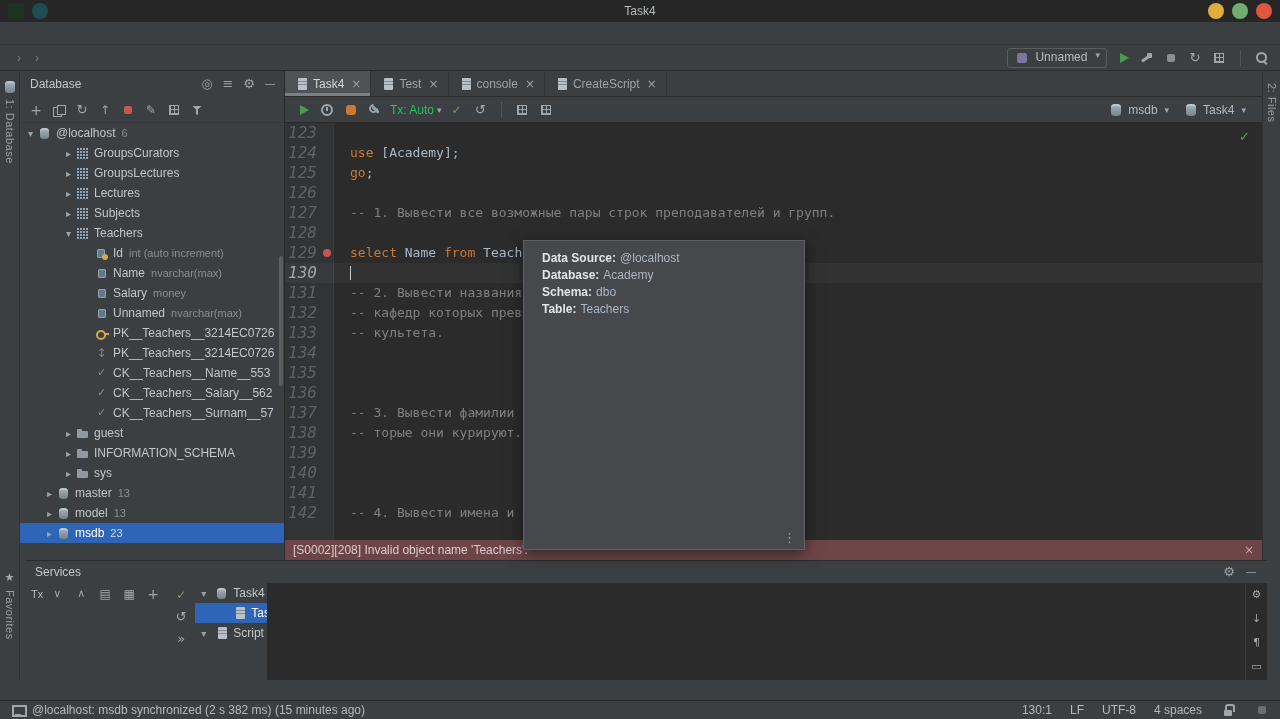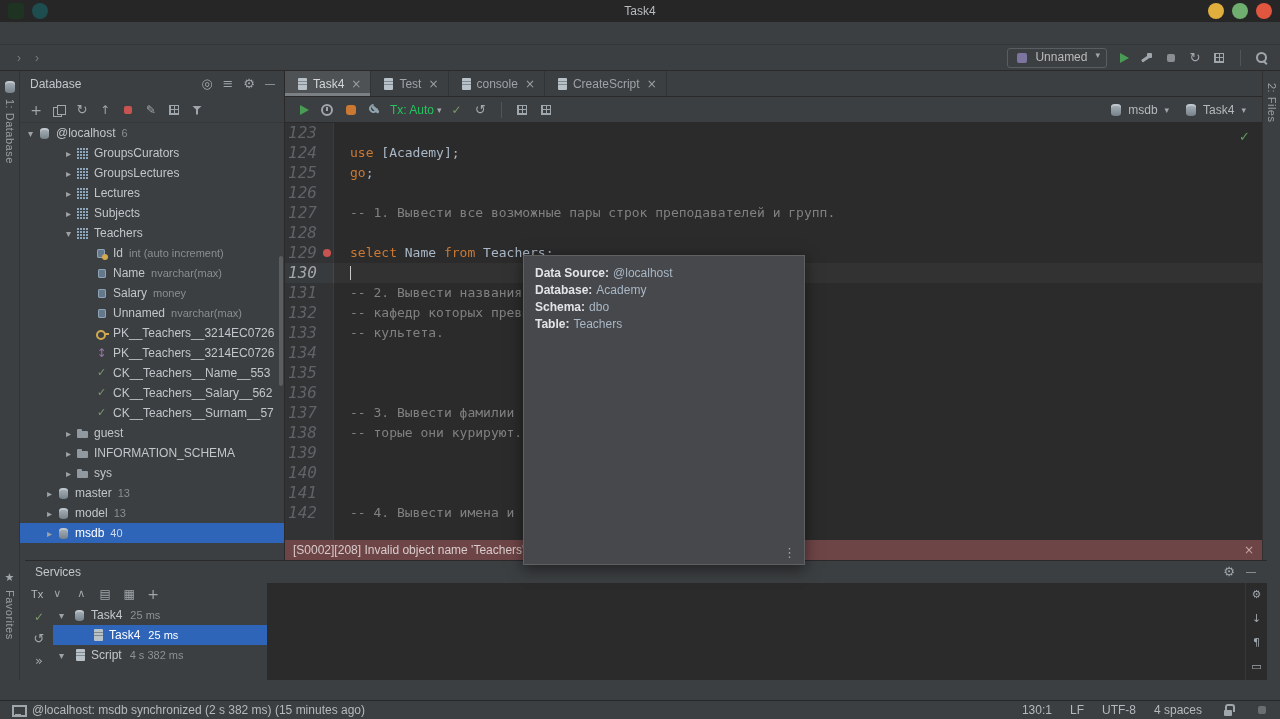--- a/index.html
+++ b/index.html
@@ -156,36 +156,36 @@
   .tk-pl{color:#a9b7c6;}
   .tk-cm{color:#808080;}
   #inspect-ok{position:absolute;right:12px;top:6px;color:#5f9e5c;font-size:13px;font-family:"DejaVu Sans",sans-serif;}
   #inspect-ok::before{content:"✓";}
 
   #error-banner{height:20px;background:#6e4547;display:flex;align-items:center;padding:0 8px;color:#d8cccc;font-size:12px;flex:none;}
   #error-banner .banner-close{margin-left:auto;color:#c8a5a5;font-family:"DejaVu Sans",sans-serif;}
   #error-banner .banner-close::before{content:"×";}
 
   
-  #doc-popup{position:absolute;left:523px;top:255px;width:282px;height:310px;background:#46484b;border:1px solid #5e6062;
-    box-shadow:0 4px 14px rgba(0,0,0,.5);z-index:60;padding:9px 11px;font-size:12px;}
+  #doc-popup{position:absolute;left:523px;top:240px;width:282px;height:310px;background:#46484b;border:1px solid #5e6062;
+    box-shadow:0 4px 14px rgba(0,0,0,.5);z-index:60;padding:9px 18px;font-size:12px;}
   .pp-row{line-height:17px;white-space:nowrap;}
   .pp-label{font-weight:bold;color:#e2e4e6;margin-right:4px;}
   .pp-value{color:#a9b7c6;}
   #pp-code{margin-top:11px;font-family:"DejaVu Sans Mono",monospace;font-size:11px;line-height:15px;}
   .pp-line{white-space:pre;}
   #pp-kebab{position:absolute;right:8px;bottom:4px;color:#9aa0a6;font-size:13px;font-family:"DejaVu Sans",sans-serif;}
   #pp-kebab::before{content:"⋮";}
 
   
   #services{position:absolute;left:25px;top:560px;width:1242px;height:120px;background:#3c3f41;border-top:1px solid #2a2a2a;display:flex;flex-direction:column;}
   #svc-header{height:22px;display:flex;align-items:center;padding:0 8px 0 10px;flex:none;}
   #svc-header .tb-icons{margin-left:auto;gap:6px;}
   #svc-body{flex:1;display:flex;overflow:hidden;}
-  #svc-left{width:242px;flex:none;display:flex;flex-direction:column;}
+  #svc-left{width:242px;flex:none;display:flex;flex-direction:row;}
   #svc-toolbar{height:22px;display:flex;align-items:center;gap:6px;padding:0 6px;flex:none;color:#b5b9bd;}
   #svc-toolbar .tx{font-size:11px;}
   #svc-main{flex:1;display:flex;}
   #svc-side{width:28px;flex:none;display:flex;flex-direction:column;align-items:center;gap:6px;padding-top:4px;}
   #svc-tree{flex:1;}
   .svc-row{display:flex;align-items:center;height:20px;padding-left:calc(6px + var(--d,0)*18px);white-space:nowrap;}
   .svc-row .chev{width:13px;flex:none;color:#9da2a7;font-size:10px;font-family:"DejaVu Sans",sans-serif;}
   .svc-row .icon{width:15px;height:15px;margin-right:4px;}
   .svc-row .lbl{color:#c3c7cb;}
   .svc-row .time{color:#8d9196;margin-left:8px;font-size:11px;}
@@ -453,21 +453,21 @@
           <span class="chev">▸</span>
           <span class="icon i-db"></span>
           <span class="lbl">model</span>
           <span class="sfx">13</span>
         </div>
 
         <div class="tree-row selected" style="--d: 1;">
           <span class="chev">▸</span>
           <span class="icon i-db"></span>
           <span class="lbl">msdb</span>
-          <span class="sfx">40</span>
+          <span class="sfx">23</span>
         </div>
       </div>
     <div id="db-scroll"></div>
   </div>
 
   <div id="center">
     <div id="tabbar">
 
         <div class="ed-tab active">
           <span class="icon i-file"></span>

